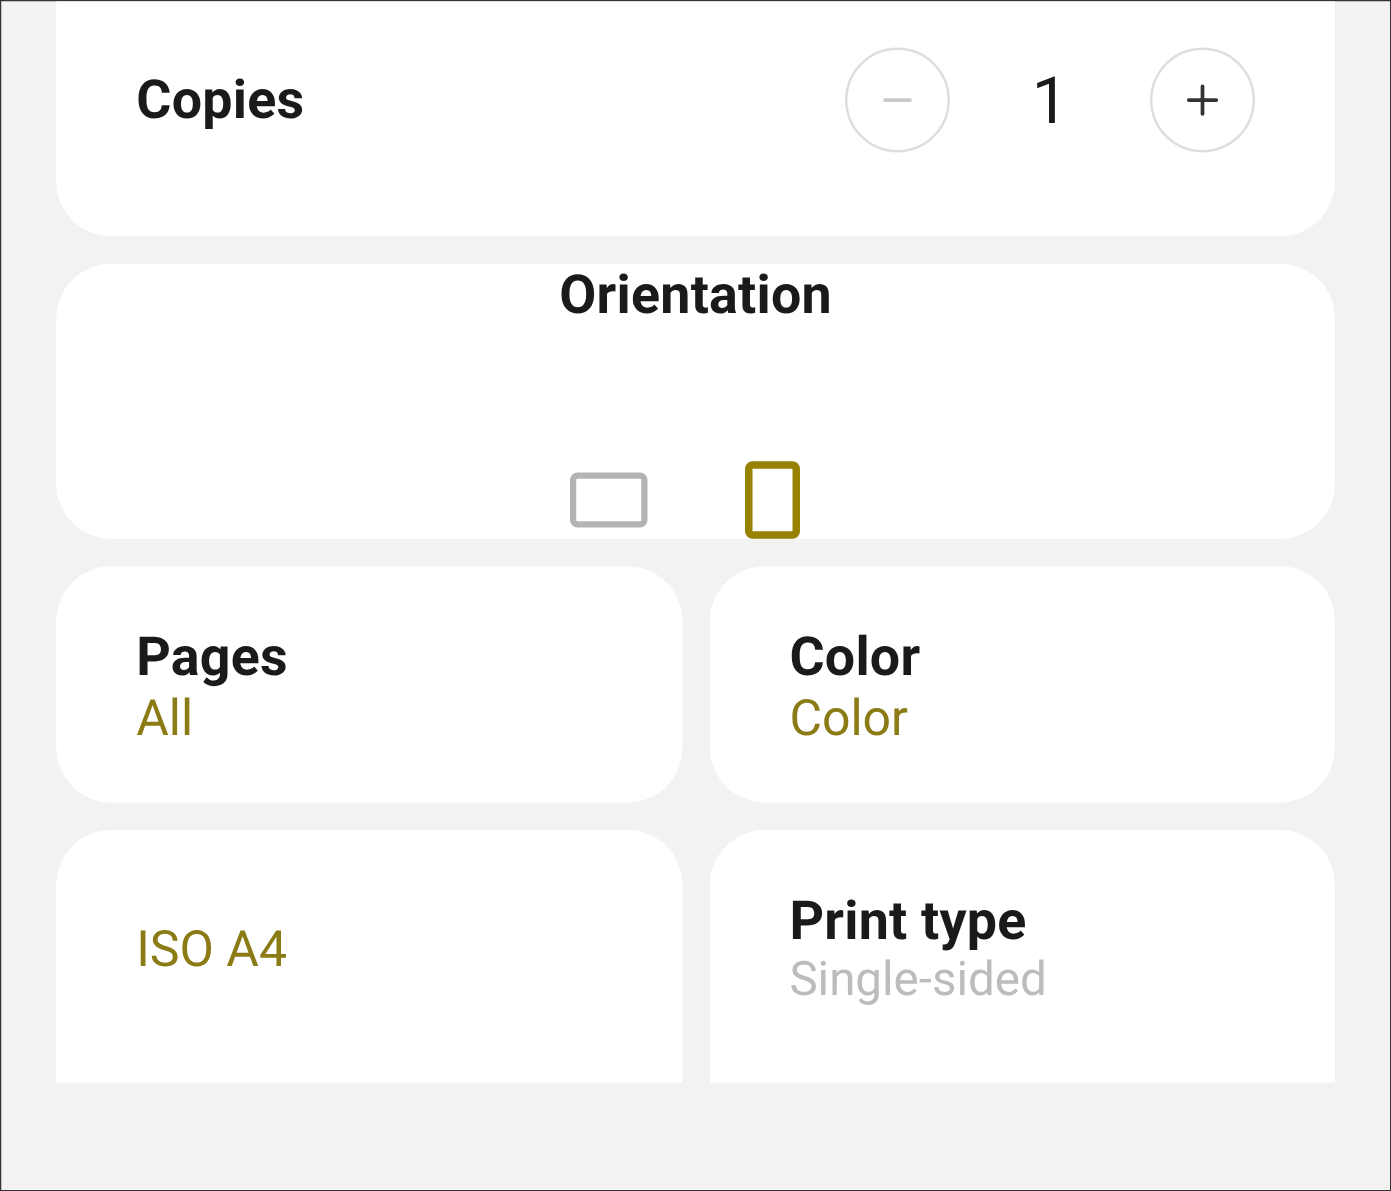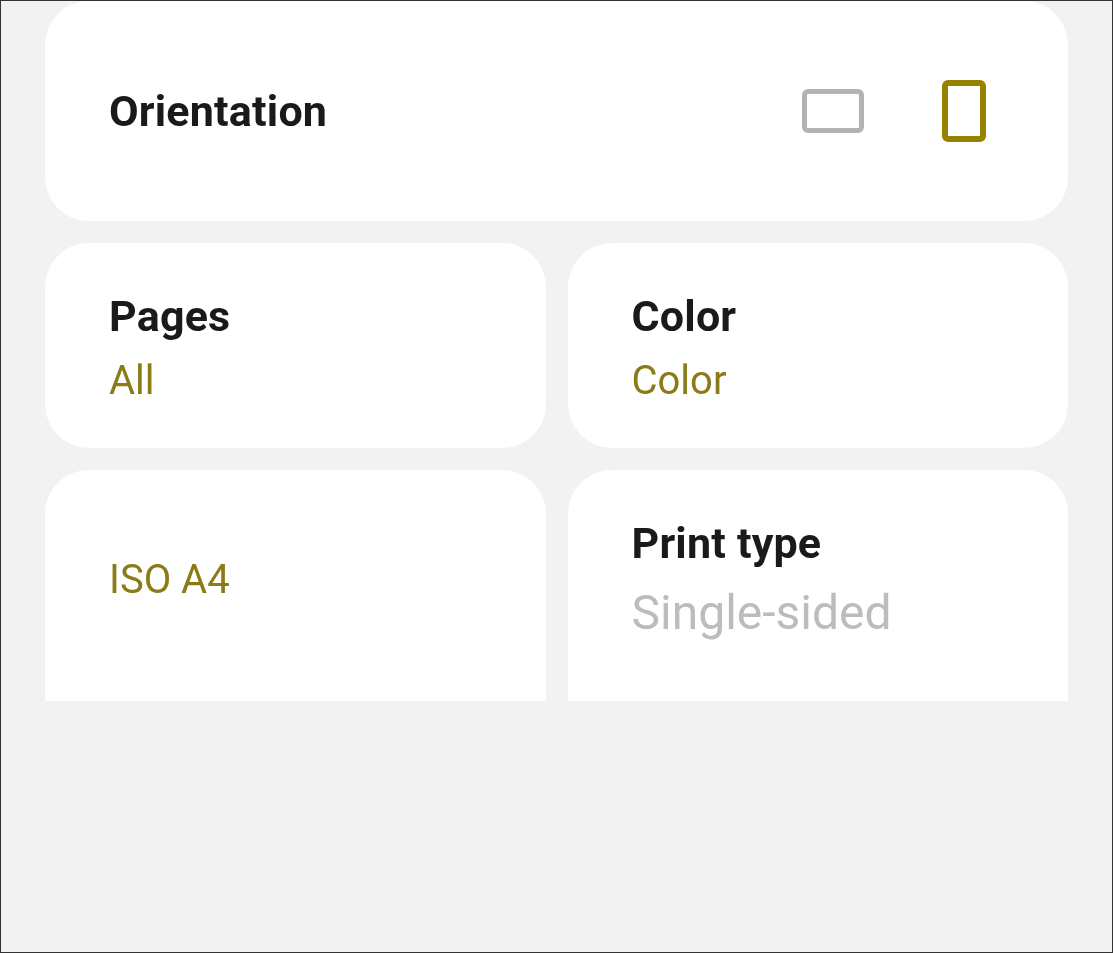--- a/index.html
+++ b/index.html
@@ -33,56 +33,55 @@
     height: 188px;
     border-top-left-radius: 0;
     border-top-right-radius: 0;
     flex-direction: row;
     align-items: center;
     justify-content: space-between;
     padding-bottom: 30px;
   }
   .card-orientation {
     height: 220px;
-    flex-direction: row;
+    flex-direction: column;
     align-items: center;
     justify-content: space-between;
   }
   .row-split {
     display: flex;
     gap: 22px;
   }
   .half-card {
     background: #ffffff;
     border-radius: 44px;
     padding: 48px 64px 44px 64px;
     flex: 1;
     display: flex;
     flex-direction: column;
     justify-content: center;
-    gap: 16px;
   }
   .half-card-last {
     border-bottom-left-radius: 0;
     border-bottom-right-radius: 0;
     padding-bottom: 60px;
   }
   .label-title {
     font-size: 43px;
     font-weight: 700;
     color: #1a1a1a;
     letter-spacing: 0.2px;
   }
   .label-value {
     font-size: 40px;
     font-weight: 400;
     color: #8a7b14;
   }
   .label-value-disabled {
-    font-size: 48px;
+    font-size: 38px;
     font-weight: 400;
     color: #bcbcbc;
   }
   .stepper {
     display: flex;
     align-items: center;
     gap: 0;
   }
   .stepper-btn {
     width: 84px;
@@ -127,20 +126,37 @@
     stroke: #333;
     stroke-width: 3;
     stroke-linecap: round;
   }
 </style>
 </head>
 <body>
 
 <div class="container">
 
+  <div class="card card-copies">
+    <div class="label-title">Copies</div>
+    <div class="stepper">
+      <div class="stepper-btn disabled">
+        <svg class="minus-icon" width="28" height="28" viewBox="0 0 28 28">
+          <line x1="4" y1="14" x2="24" y2="14"></line>
+        </svg>
+      </div>
+      <div class="stepper-value">1</div>
+      <div class="stepper-btn">
+        <svg class="plus-icon" width="30" height="30" viewBox="0 0 30 30">
+          <line x1="4" y1="15" x2="26" y2="15"></line>
+          <line x1="15" y1="4" x2="15" y2="26"></line>
+        </svg>
+      </div>
+    </div>
+  </div>
 
   <div class="card card-orientation">
     <div class="label-title">Orientation</div>
     <div class="orientation-options">
       <div class="orient-landscape"></div>
       <div class="orient-portrait"></div>
     </div>
   </div>
 
   <div class="row-split">

